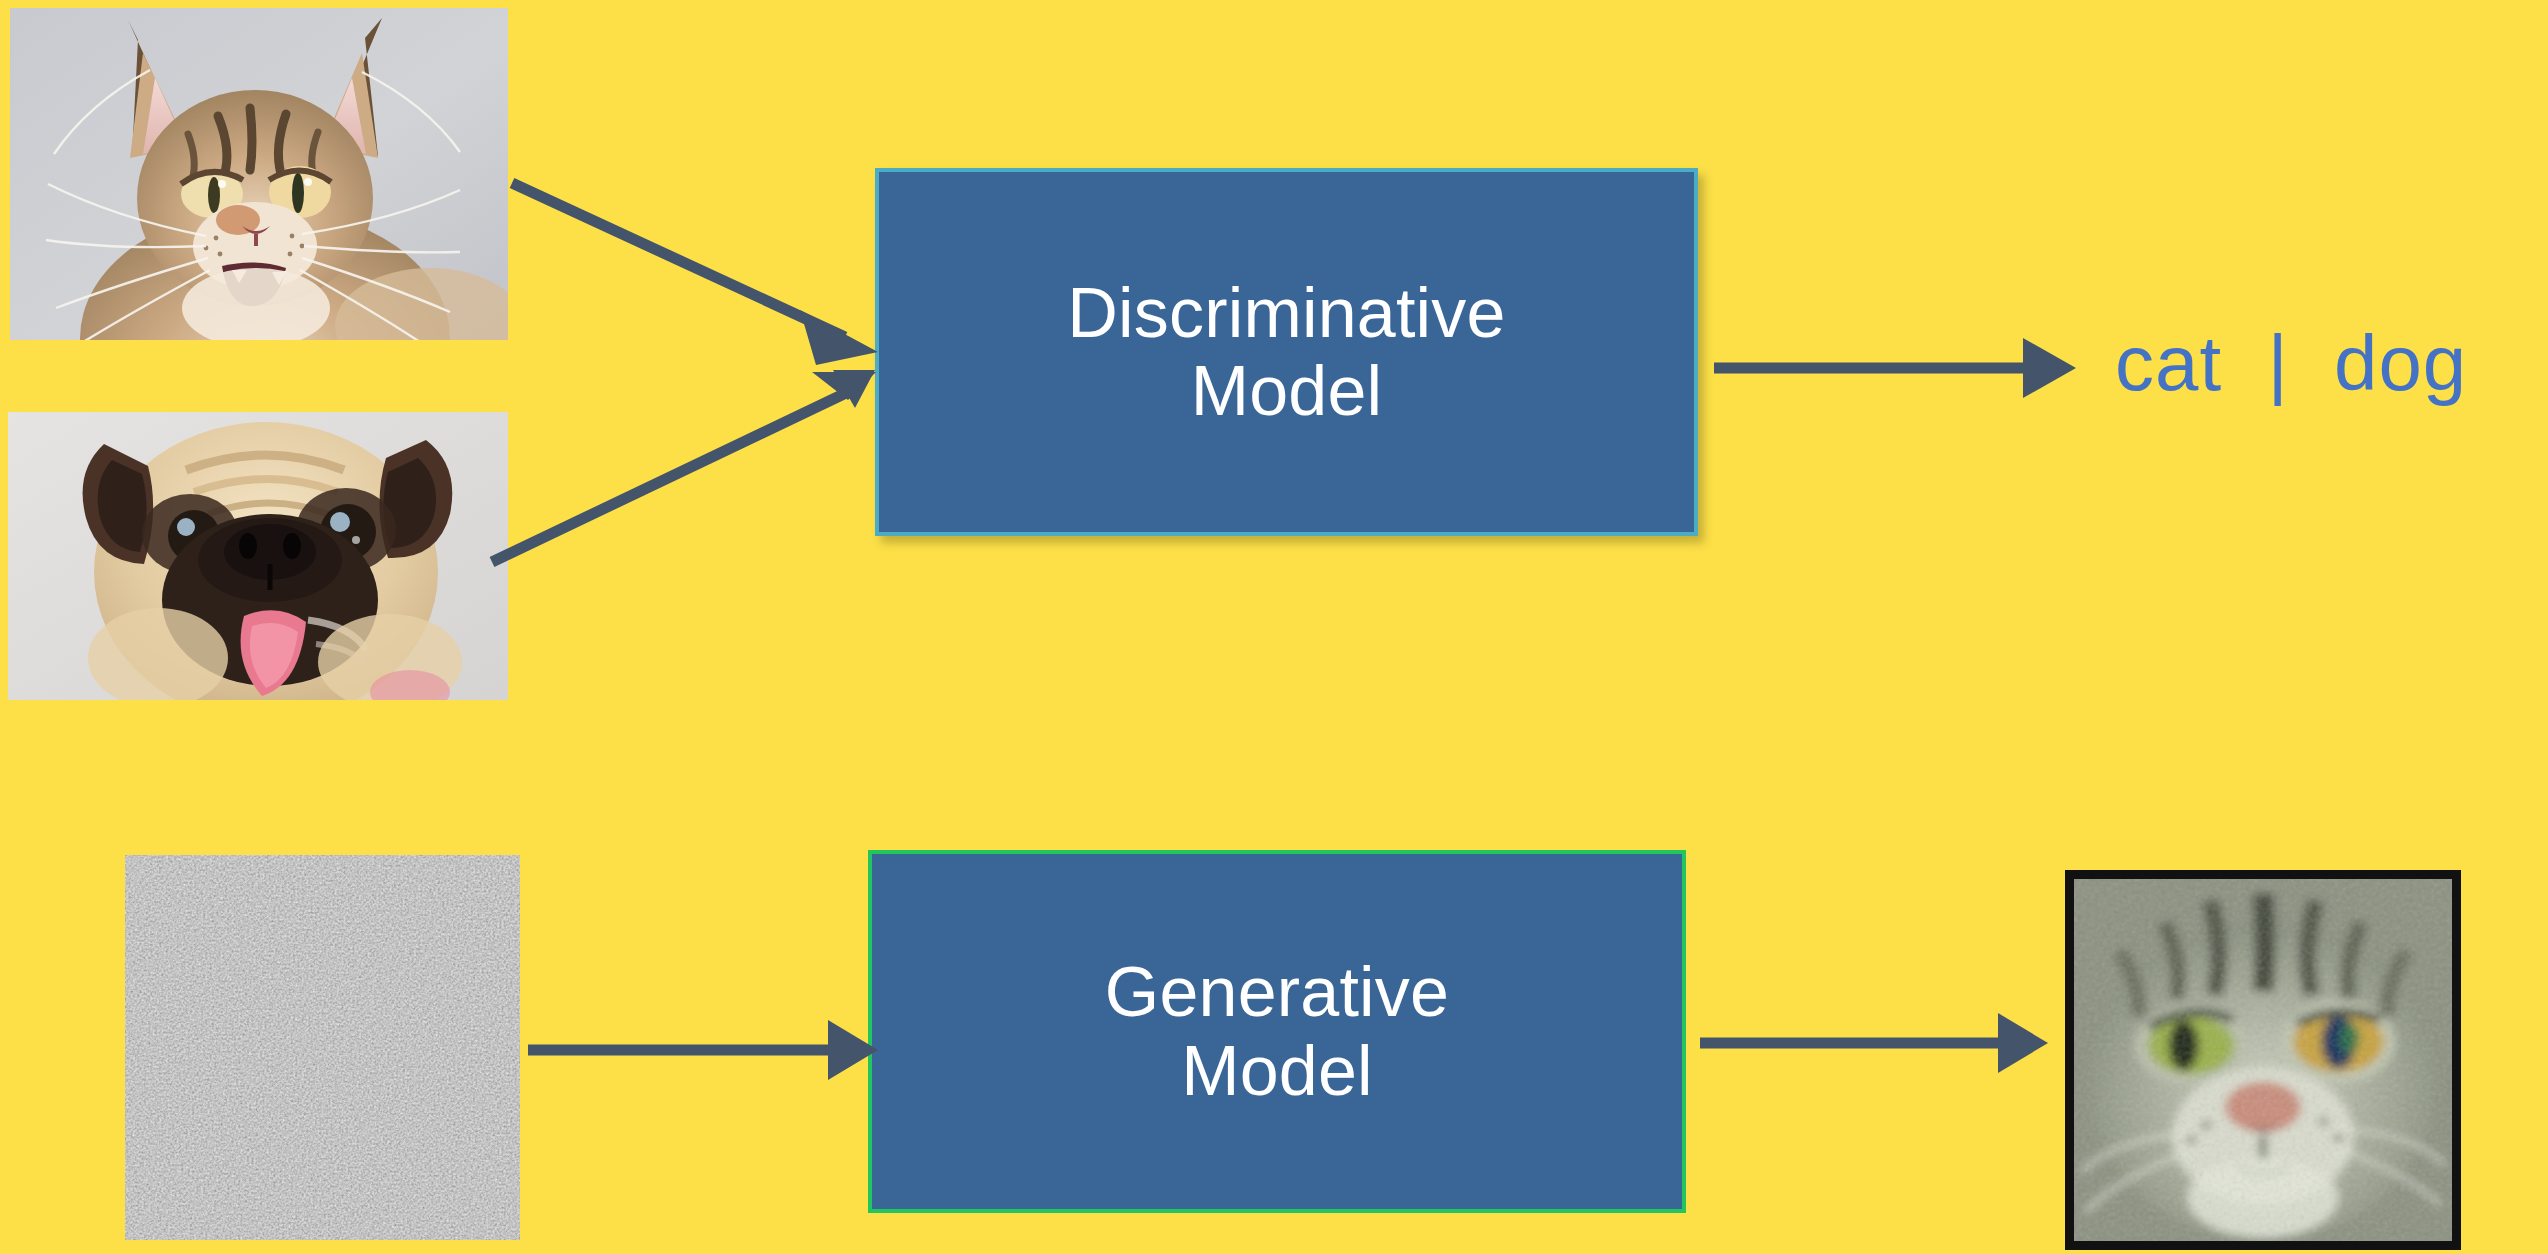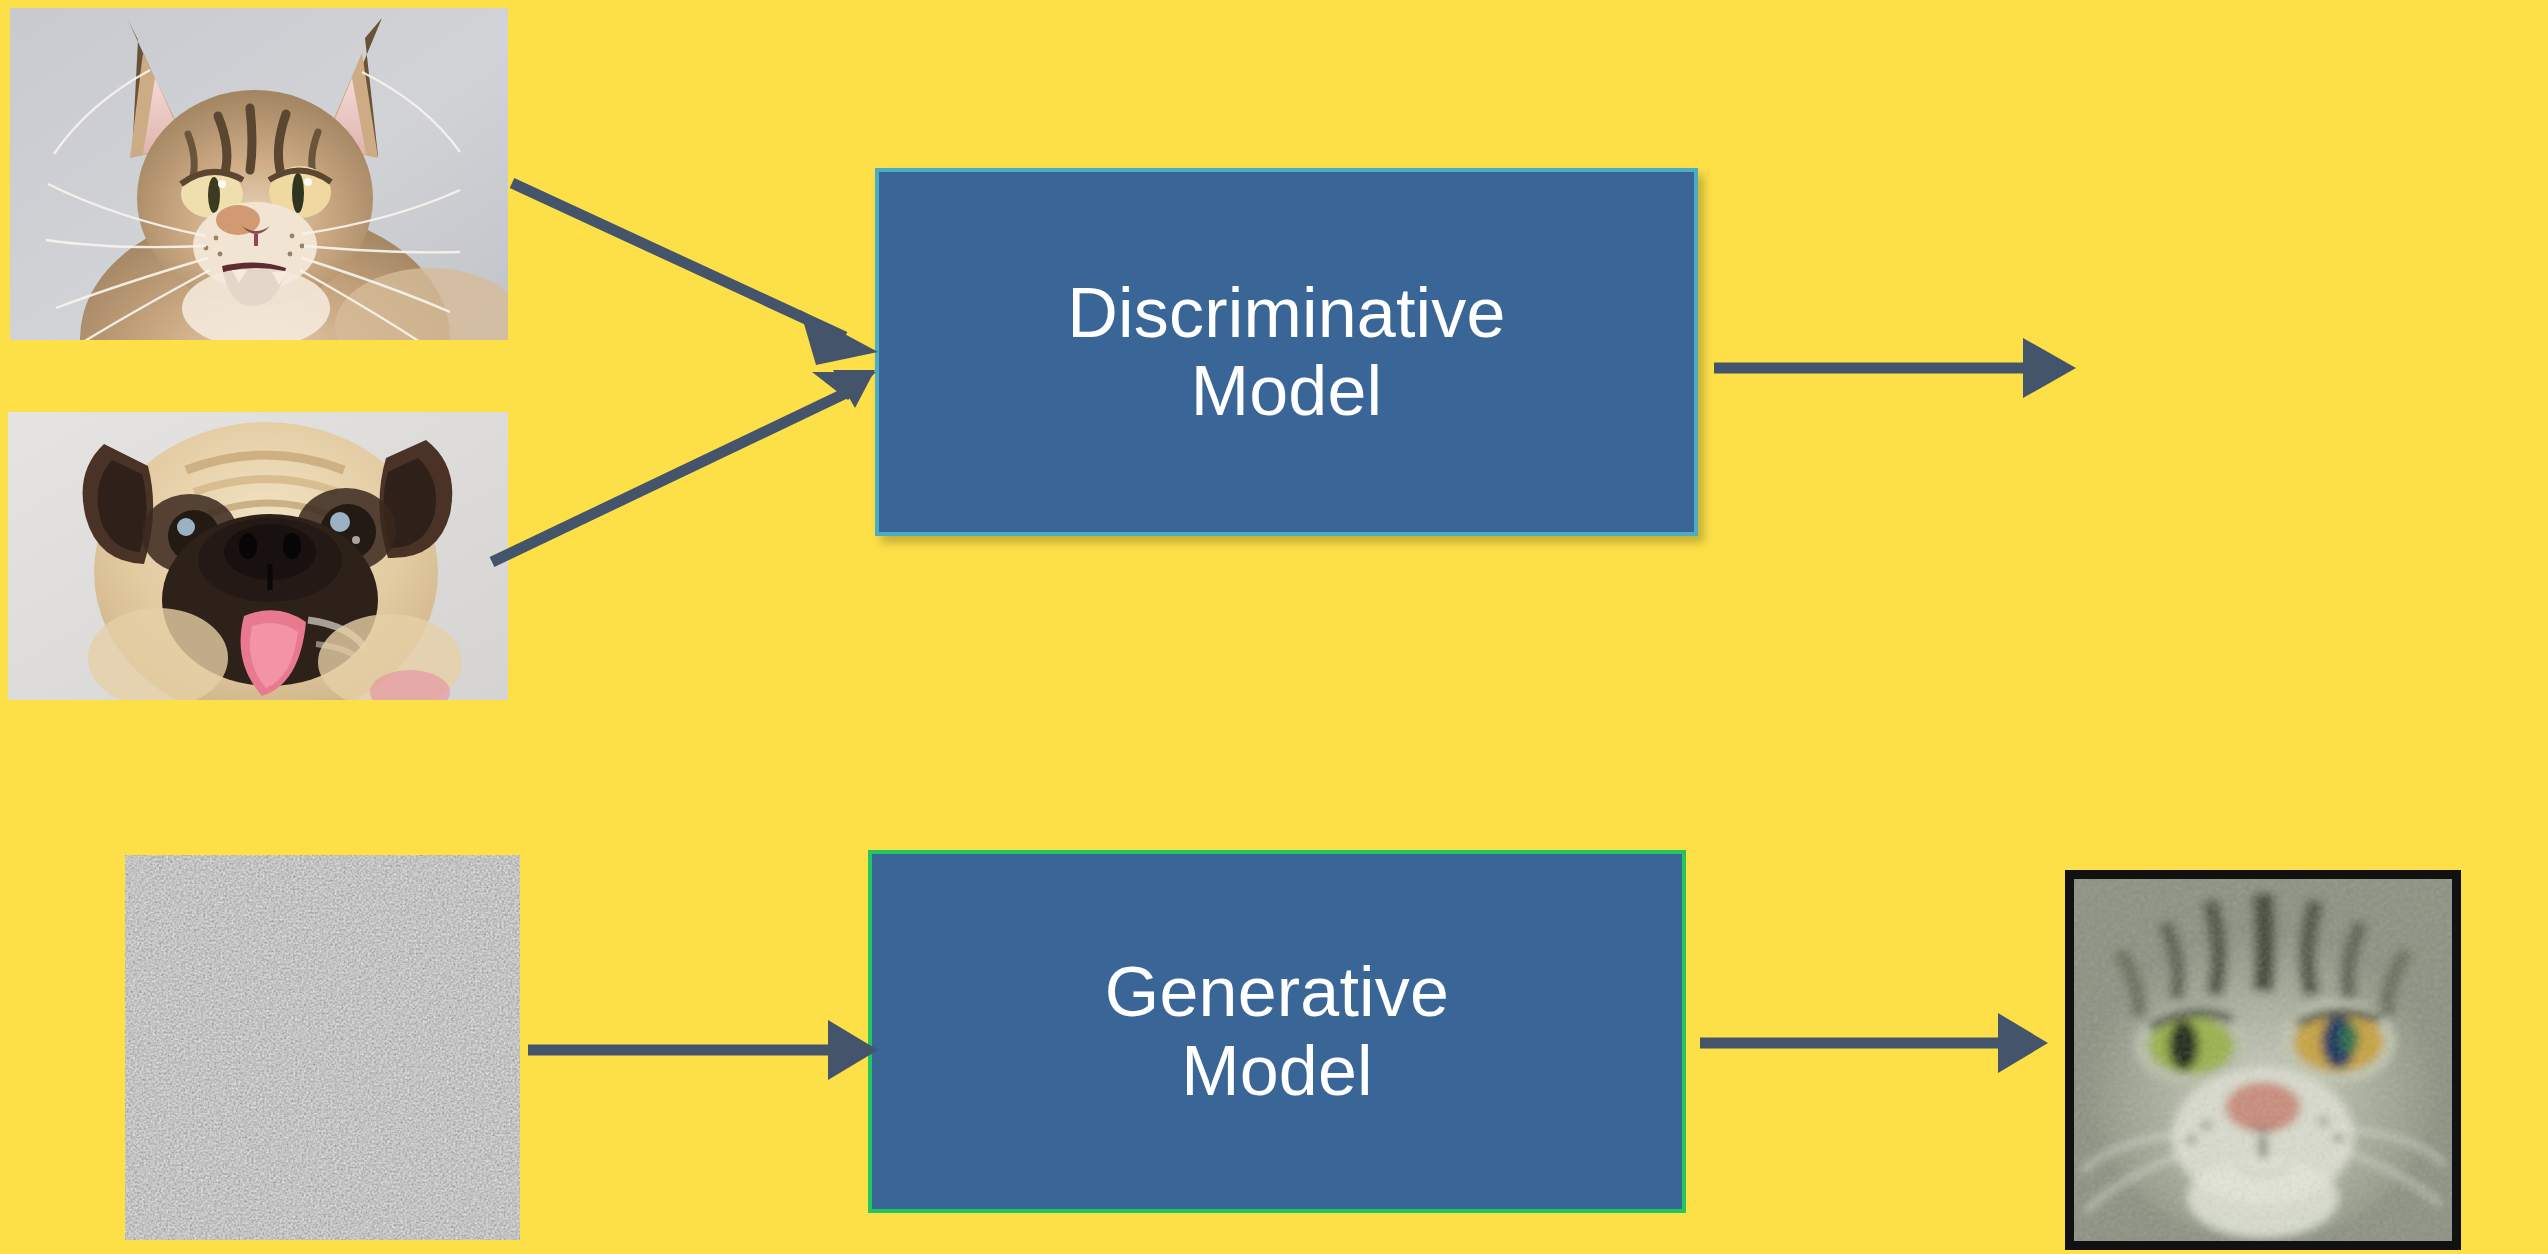--- a/index.html
+++ b/index.html
@@ -221,20 +221,21 @@
   <div class="proc-box" id="box-discriminative">
     <span class="label">Discriminative
 Model</span>
   </div>
 
   <div class="proc-box" id="box-generative">
     <span class="label">Generative
 Model</span>
   </div>
 
+  <div class="abs" id="output-class-text">cat  |  dog</div>
 
   <div class="photo" id="photo-cat-generated">
     <svg viewBox="0 0 200 200" preserveAspectRatio="none">
       <defs>
         <filter id="soften" x="-10%" y="-10%" width="120%" height="120%">
           <feGaussianBlur stdDeviation="2.4"></feGaussianBlur>
         </filter>
         <filter id="gnoise" x="0" y="0" width="100%" height="100%">
           <feTurbulence type="fractalNoise" baseFrequency="0.45" numOctaves="3" result="t"></feTurbulence>
           <feColorMatrix type="saturate" values="0.25" in="t" result="g"></feColorMatrix>

